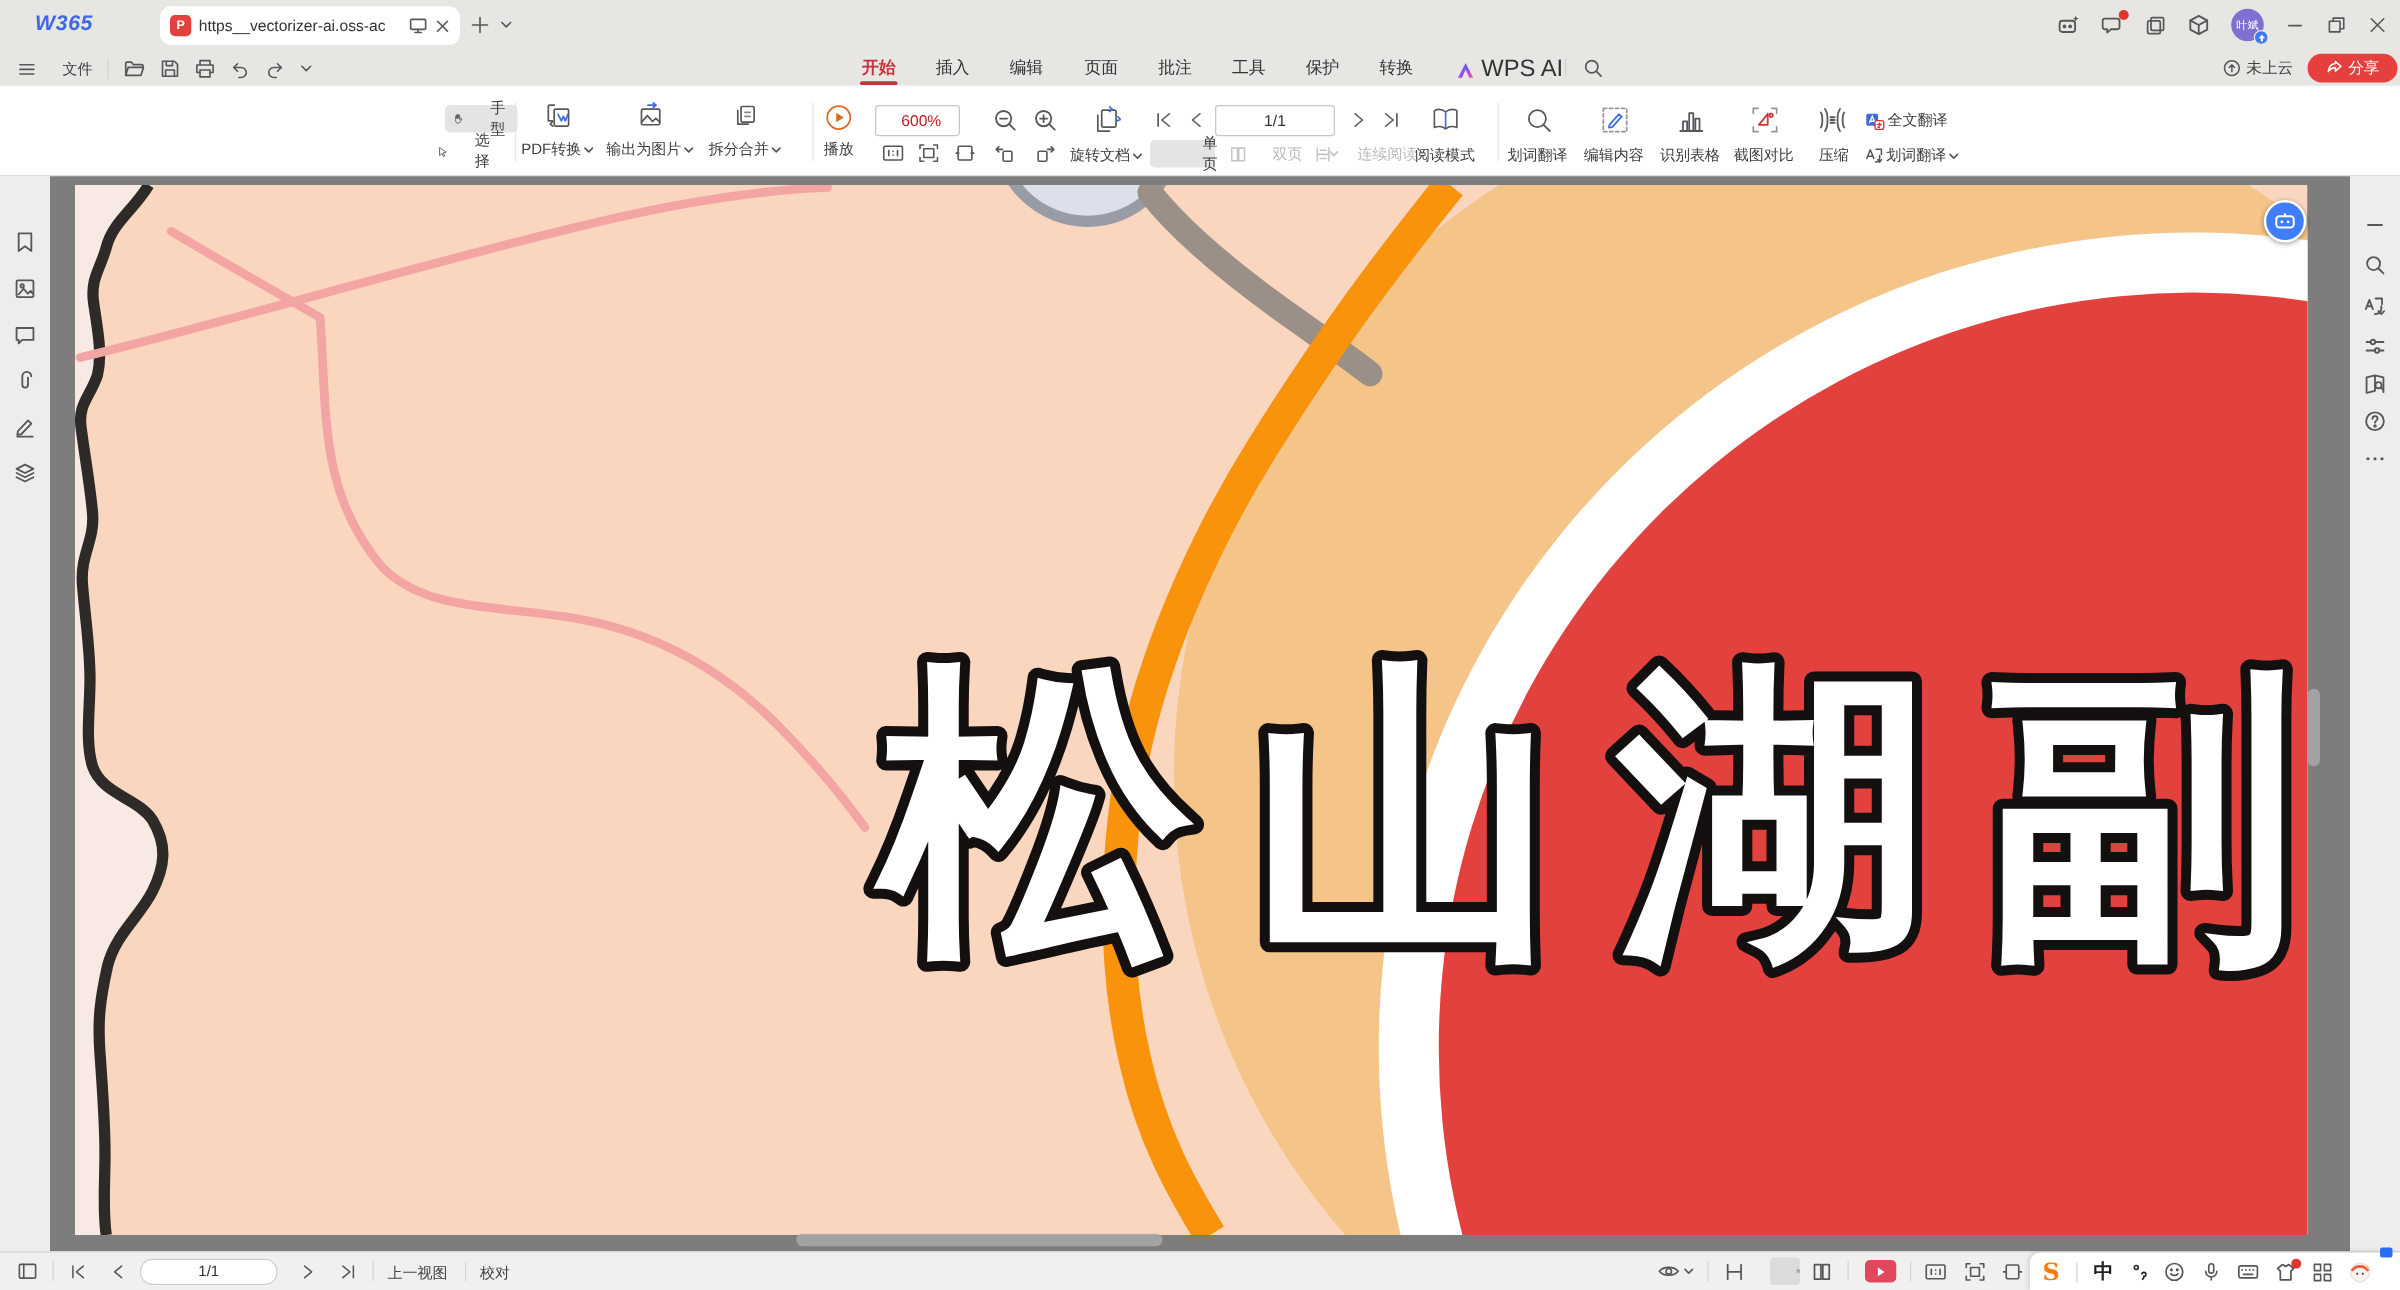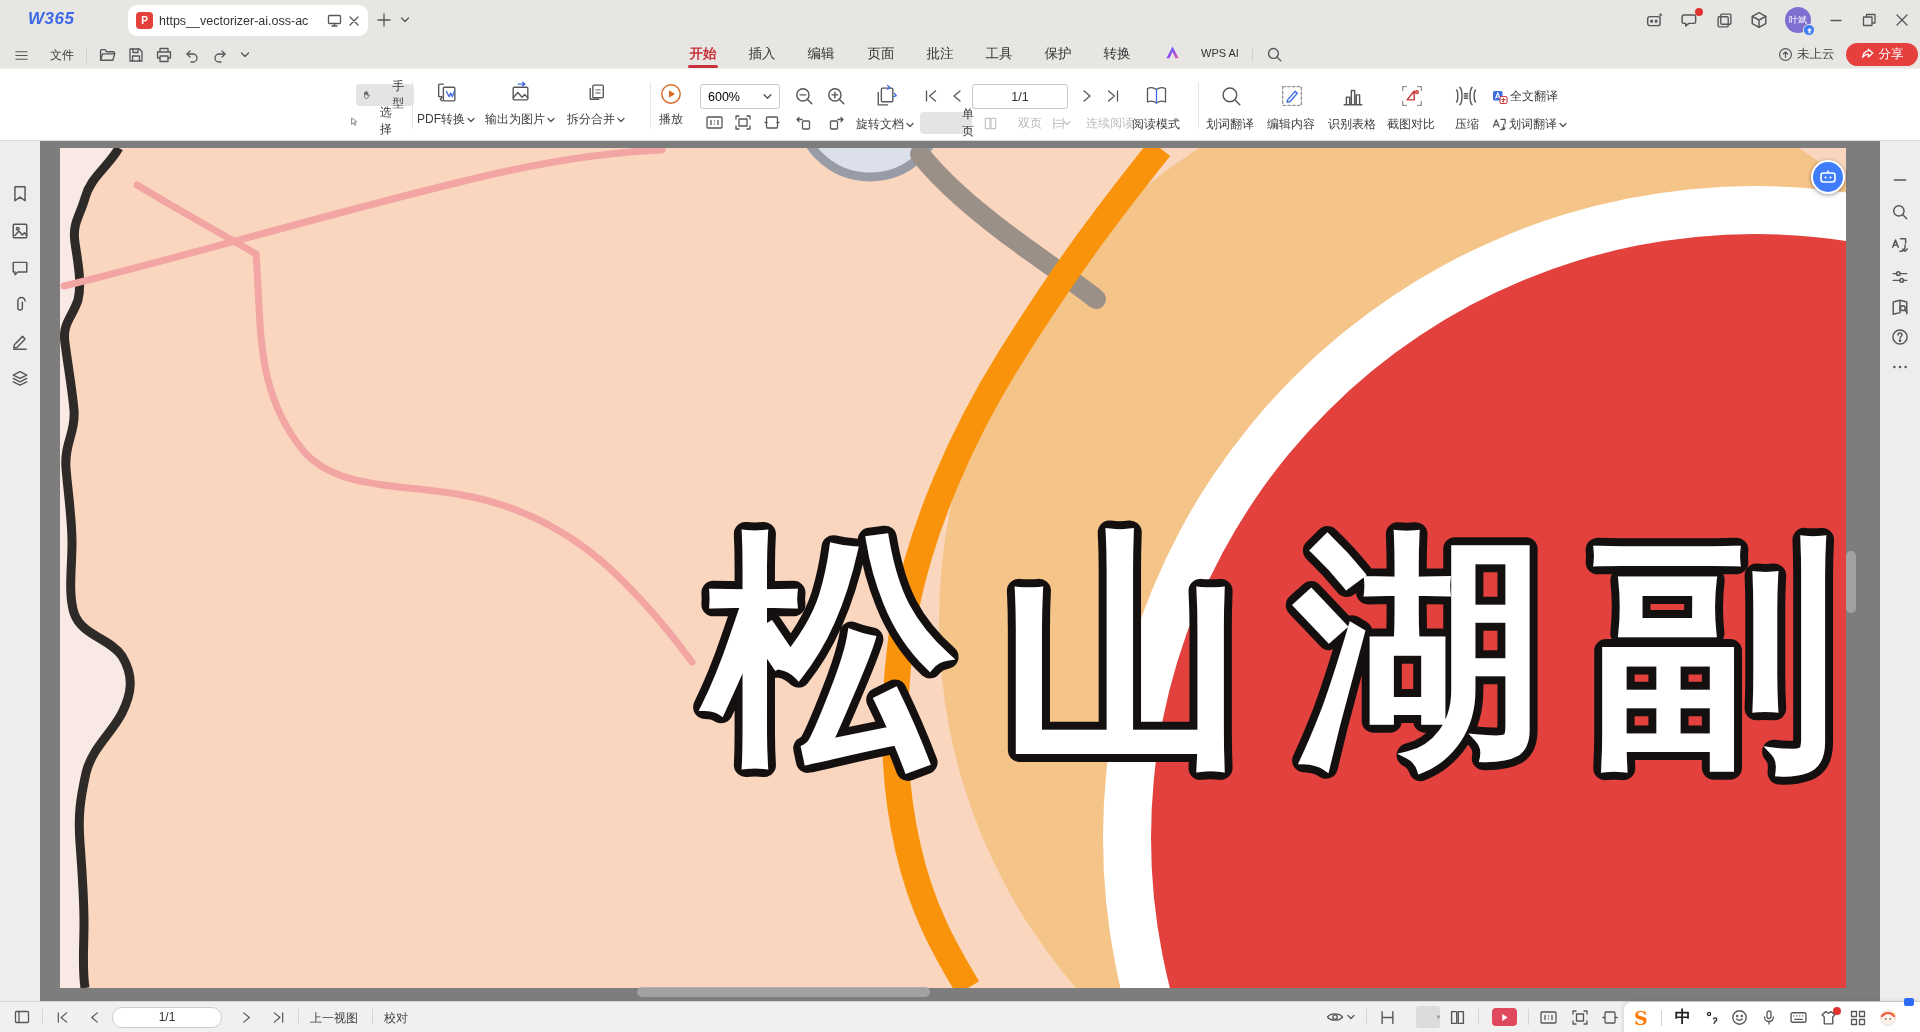--- a/index.html
+++ b/index.html
@@ -33,21 +33,21 @@
   
   #toolbar { position:relative; height:73px; background:#ffffff; border-bottom:1px solid #dedcda; border-top:1px solid #f0efee;}
   .pill { background:#e6e4e2; border-radius:4px; }
   .tbtn-sm { display:flex; align-items:center; gap:21px; padding:0 6px; height:22px; font-size:12px; color:#3c3c3c; }
   .tsep { top:13px; height:47px; width:1px; background:#e7e5e3; }
   .bigbtn { display:flex; flex-direction:column; align-items:center; }
   .bigbtn .lab { margin-top:7px; font-size:12px; color:#3c3c3c; display:flex; align-items:center; gap:2px; }
   .tb-lab { font-size:12px; color:#3c3c3c; display:flex; align-items:center; gap:2px; justify-content:center;}
   .dis { color:#bcbab8 !important; }
   .dis svg { stroke:#c6c4c2; }
-  .zoombox { width:80px; height:25px; border:1px solid #c9c7c5; border-radius:3px; display:flex; align-items:center; padding:0 7px; font-size:12.5px; color:#000000; }
+  .zoombox { width:68px; height:25px; border:1px solid #c9c7c5; border-radius:3px; display:flex; align-items:center; padding:0 20px; font-size:12.5px; color:#b91c1c; }
   .pagebox { width:96px; height:25px; border:1px solid #c9c7c5; border-radius:3px; display:flex; align-items:center; justify-content:center; font-size:12.5px; color:#333; background:#fff;}
 
   
   #workspace { display:flex; height:860px; }
   .side { width:40px; background:#eeedeb; position:relative; }
   .side .sic { left:11px; }
   #docarea { position:relative; flex:1; background:#7d7d7d; overflow:hidden; }
   #page { left:20px; top:7px; }
   .assistant { left:1771px; top:19px; width:34px; height:34px; border-radius:50%; background:#3f7dfb; border:2px solid #fff; box-shadow:0 1px 4px rgba(0,0,0,.4); display:flex; align-items:center; justify-content:center;}
   .vscroll { left:1806px; top:410px; width:10px; height:62px; background:#a8a8a8; border-radius:5px; opacity:.85;}
@@ -200,21 +200,21 @@
   <div class="abs menu-item active" style="left:686px;">开始</div>
   <div class="abs menu-item" style="left:745px;">插入</div>
   <div class="abs menu-item" style="left:804px;">编辑</div>
   <div class="abs menu-item" style="left:864px;">页面</div>
   <div class="abs menu-item" style="left:923px;">批注</div>
   <div class="abs menu-item" style="left:982px;">工具</div>
   <div class="abs menu-item" style="left:1041px;">保护</div>
   <div class="abs menu-item" style="left:1100px;">转换</div>
   <div class="abs menu-underline" style="left:688px;width:30px;"></div>
 
-  <div class="abs" style="left:1165px;top:5px;display:flex;align-items:center;gap:21px;font-size:11px;color:#333;">
+  <div class="abs" style="left:1165px;top:5px;display:flex;align-items:center;gap:5px;font-size:19px;color:#333;">
     <svg width="15" height="15" viewBox="0 0 16 16">
         <defs>
           <linearGradient id="aig" x1="0" y1="0" x2="1" y2="1">
             <stop offset="0" stop-color="#2e6bf6"></stop>
             <stop offset="0.55" stop-color="#9a4bf0"></stop>
             <stop offset="1" stop-color="#f5589a"></stop>
           </linearGradient>
         </defs>
         <path d="M8 1.5L14.5 14h-3.4L8 7.2 4.9 14H1.5z" fill="url(#aig)"></path>
       </svg>

